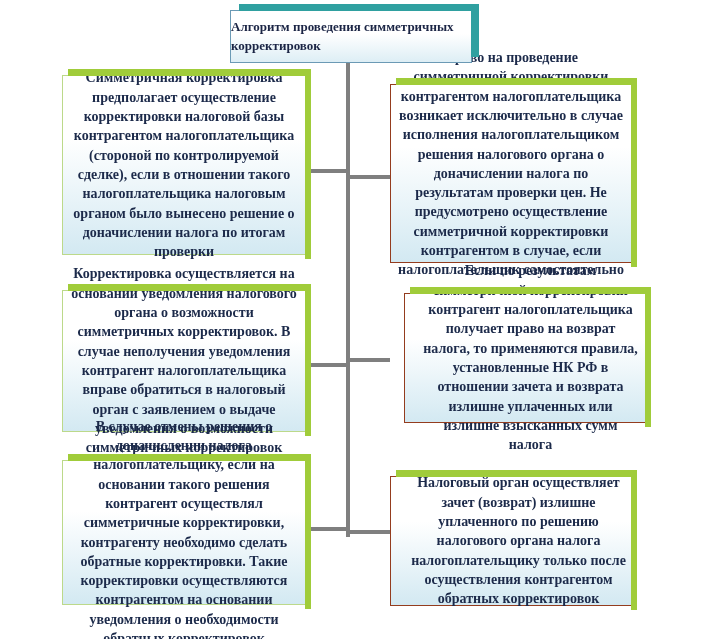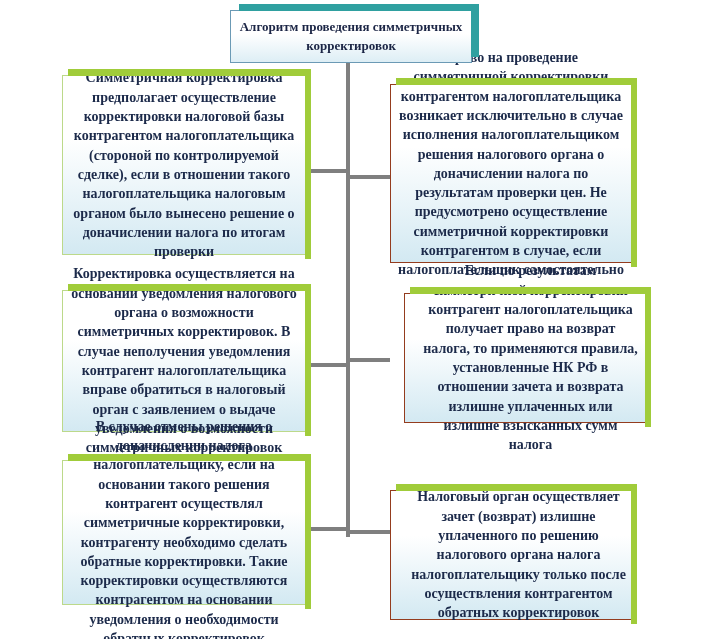--- a/index.html
+++ b/index.html
@@ -9,21 +9,20 @@
     background:#ffffff;
     font-family:"Liberation Serif","DejaVu Serif",serif;
     overflow:hidden;
   }
   
   .title-box{
     position:absolute;left:230px;top:10px;width:240px;height:51px;
     background:linear-gradient(180deg,#ffffff 45%,#ddeef5 100%);
     border:1.5px solid #6b9ab5;
     display:flex;align-items:center;justify-content:center;
-    text-align:center;
     font-weight:bold;font-size:13px;line-height:1.45;color:#1b2545;
     z-index:2;
   }
   .title-box::before{ 
     content:"";position:absolute;left:8px;right:-8px;top:-7px;height:7px;
     background:#2fa0a0;
   }
   .title-box::after{ 
     content:"";position:absolute;right:-8px;top:-7px;bottom:5px;width:8px;
     background:#2fa0a0;
@@ -57,21 +56,21 @@
     content:"";position:absolute;right:-6px;top:-7px;bottom:-5px;width:6px;
     background:#a0cc3a;
   }
   .node.left-col{border:1.5px solid #bcd98a;}
   .node.right-col{border:1.5px solid #943c1e;}
   .l1{left:62px;top:75px;width:244px;height:180px;}
   .l2{left:62px;top:290px;width:244px;height:142px;align-items:center;}
   .l3{left:62px;top:460px;width:244px;height:145px;}
   .r1{left:390px;top:84px;width:242px;height:179px;}
   .r2{left:404px;top:293px;width:242px;height:130px;padding-left:16px;}
-  .r3{left:390px;top:490px;width:242px;height:130px;padding-left:20px;}
+  .r3{left:390px;top:476px;width:242px;height:130px;padding-left:20px;}
 </style>
 </head>
 <body>
 
 <div class="canvas">
 
   <div class="title-box">
     <span>Алгоритм проведения симметричных корректировок</span>
   </div>
 

